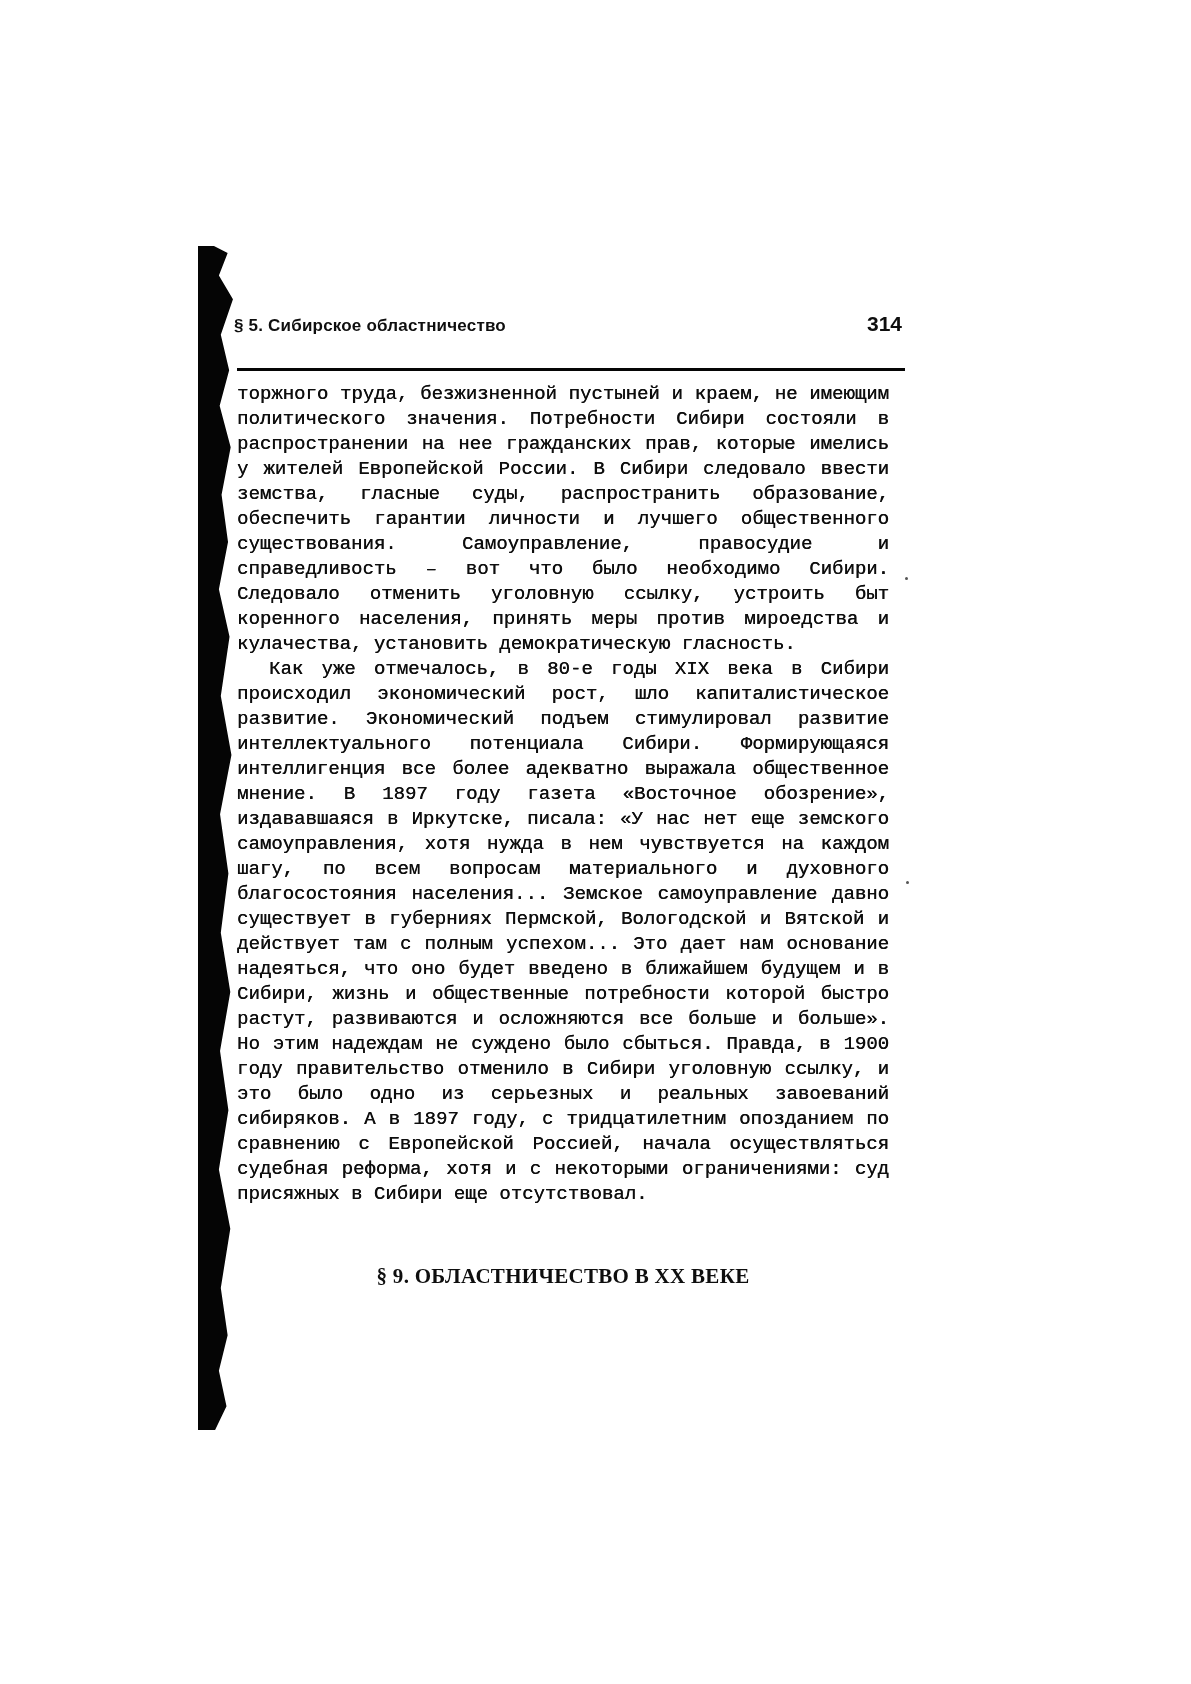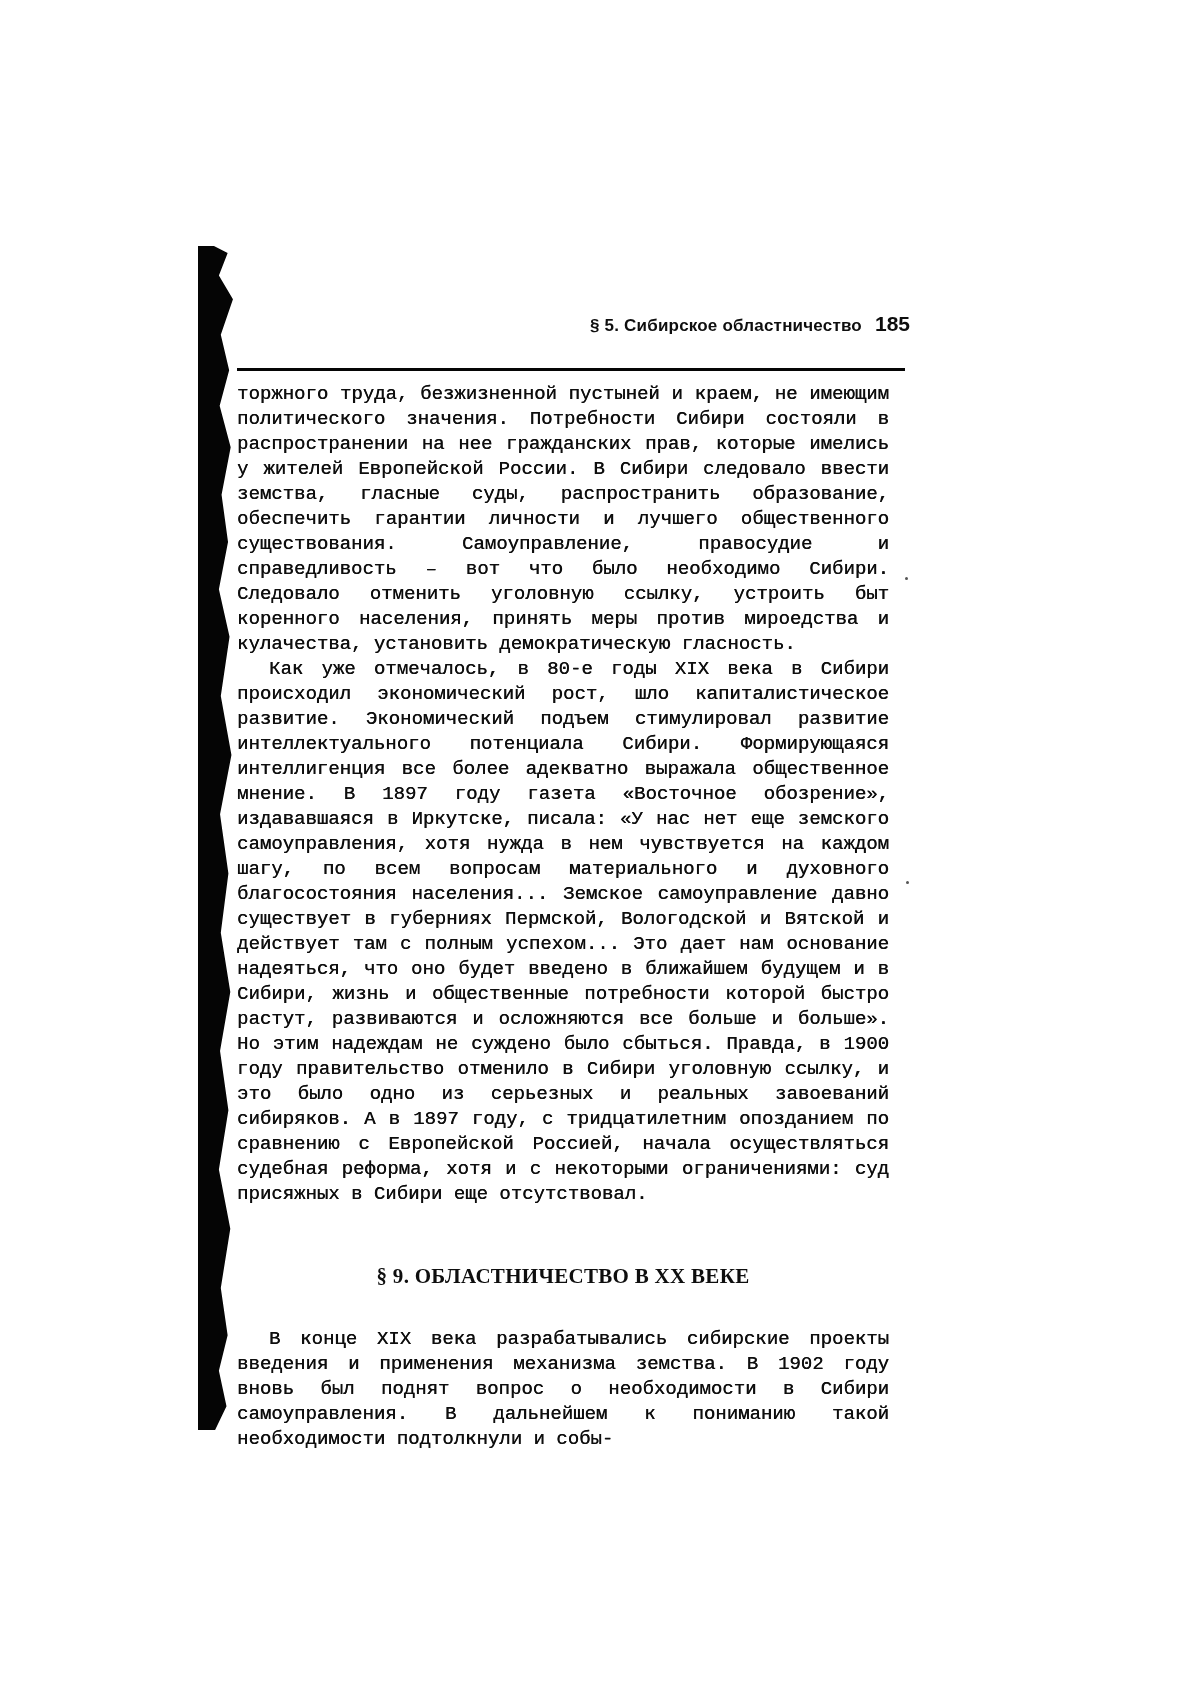--- a/index.html
+++ b/index.html
@@ -28,25 +28,25 @@
       0% 0%, 42% 0%, 78% 0.6%, 55% 2.5%, 92% 4.5%, 60% 7.5%,
       82% 10.5%, 57% 13.5%, 86% 17%, 62% 21%, 79% 25%, 55% 29%,
       83% 33%, 60% 38%, 88% 43%, 58% 48%, 80% 53%, 60% 58%,
       85% 63%, 58% 68%, 80% 73%, 55% 78%, 85% 83%, 60% 88%,
       78% 92%, 55% 95%, 75% 98%, 45% 100%, 0% 100%
     );
   }
   
   .running-header {
     position: absolute;
-    left: 242px;
+    left: 234px;
     top: 312px;
     width: 668px;
     display: flex;
-    justify-content: flex-end;
+    justify-content: space-between;
     align-items: flex-end;
     font-family: "Liberation Sans", sans-serif;
     gap: 13px;
   }
   .running-header .section {
     font-size: 17px;
     font-weight: 600;
     letter-spacing: 0.2px;
   }
   .running-header .pagenum {
@@ -103,28 +103,27 @@
 </style>
 </head>
 <body>
 
 <div class="page">
 
   <div class="binding-band"></div>
 
   <div class="running-header">
     <span class="section">§ 5. Сибирское областничество</span>
-    <span class="pagenum">185</span>
+    <span class="pagenum">314</span>
   </div>
 
   <div class="header-rule"></div>
 
   <div class="text-block">
     <p>торжного труда, безжизненной пустыней и краем, не имеющим политического значения. Потребности Сибири состояли в распространении на нее гражданских прав, которые имелись у жителей Европейской России. В Сибири следовало ввести земства, гласные суды, распространить образование, обеспечить гарантии личности и лучшего общественного существования. Самоуправление, правосудие и справедливость – вот что было необходимо Сибири. Следовало отменить уголовную ссылку, устроить быт коренного населения, принять меры против мироедства и кулачества, установить демократическую гласность.</p>
     <p class="indent">Как уже отмечалось, в 80-е годы XIX века в Сибири происходил экономический рост, шло капиталистическое развитие. Экономический подъем стимулировал развитие интеллектуального потенциала Сибири. Формирующаяся интеллигенция все более адекватно выражала общественное мнение. В 1897 году газета «Восточное обозрение», издававшаяся в Иркутске, писала: «У нас нет еще земского самоуправления, хотя нужда в нем чувствуется на каждом шагу, по всем вопросам материального и духовного благосостояния населения... Земское самоуправление давно существует в губерниях Пермской, Вологодской и Вятской и действует там с полным успехом... Это дает нам основание надеяться, что оно будет введено в ближайшем будущем и в Сибири, жизнь и общественные потребности которой быстро растут, развиваются и осложняются все больше и больше». Но этим надеждам не суждено было сбыться. Правда, в 1900 году правительство отменило в Сибири уголовную ссылку, и это было одно из серьезных и реальных завоеваний сибиряков. А в 1897 году, с тридцатилетним опозданием по сравнению с Европейской Россией, начала осуществляться судебная реформа, хотя и с некоторыми ограничениями: суд присяжных в Сибири еще отсутствовал.</p>
     <h2 class="section-heading">§ 9. ОБЛАСТНИЧЕСТВО В XX ВЕКЕ</h2>
-    <p class="indent">В конце XIX века разрабатывались сибирские проекты введения и применения механизма земства. В 1902 году вновь был поднят вопрос о необходимости в Сибири самоуправления. В дальнейшем к пониманию такой необходимости подтолкнули и собы-</p>
   </div>
 
   <div class="speck s1"></div>
   <div class="speck s2"></div>
 
 </div>
 
 </body></html>

